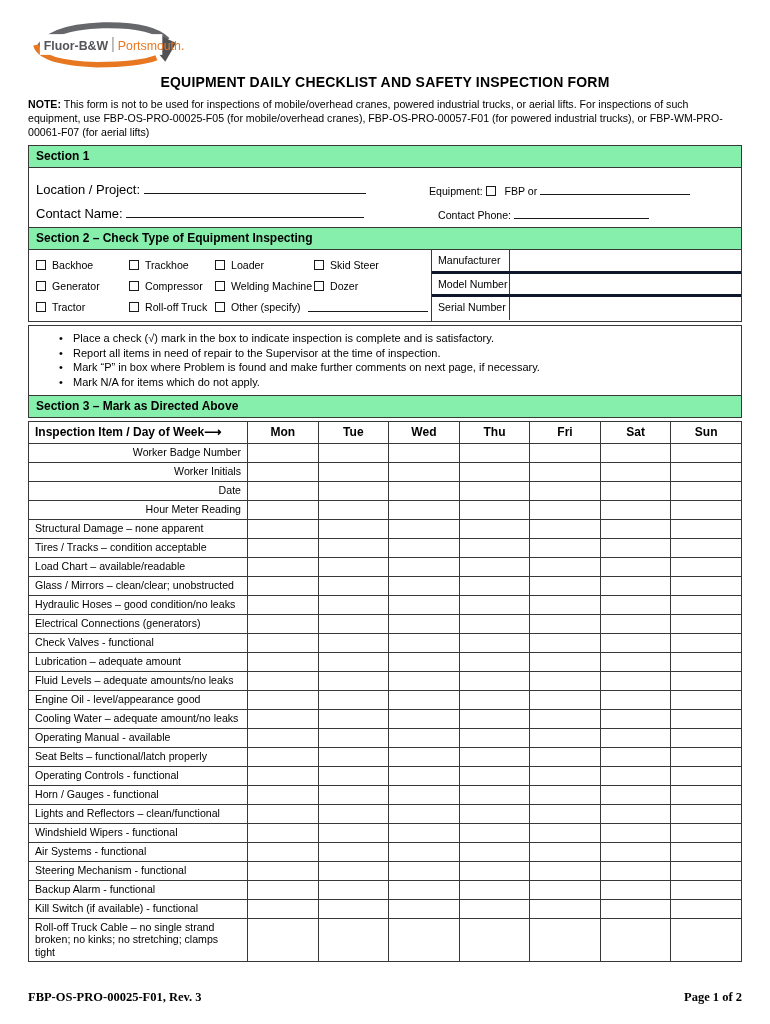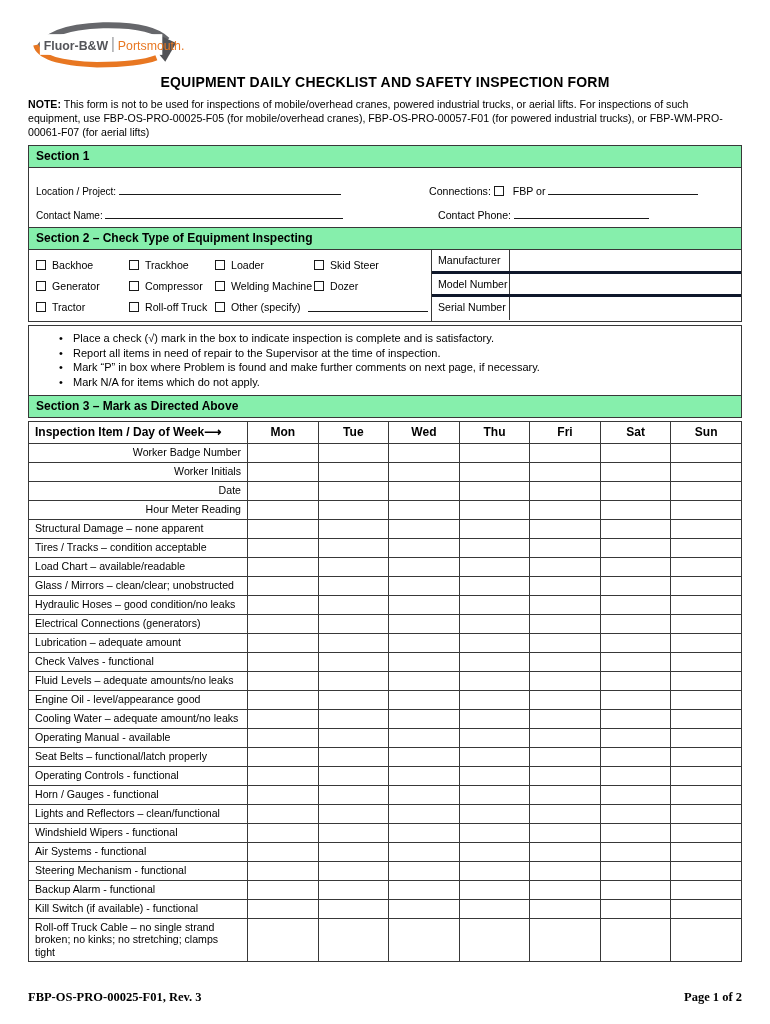--- a/index.html
+++ b/index.html
@@ -19,21 +19,21 @@
 
   
   .sec { border:1px solid #383838; margin-top:-1px; }
   .sec-header { background:#86efac; border-bottom:1px solid #383838; font-size:12px; font-weight:bold; padding:3px 7px 4px 7px; }
   .sec-header.only { border-bottom:none; }
   .first-sec { margin-top:6px; }
 
   
   .s1-body { padding:5px 0 6px 0; }
   .s1-row { display:flex; align-items:flex-end; height:24px; }
-  .s1-left { width:400px; padding-left:7px; font-size:10px; white-space:nowrap; }
+  .s1-left { width:400px; padding-left:7px; font-size:13px; white-space:nowrap; }
   .s1-right { flex:1; font-size:10.6px; white-space:nowrap; }
   .s1-right.indent { padding-left:9px; }
   .u-line { display:inline-block; border-bottom:1px solid #1a1a1a; height:10px; vertical-align:baseline; }
 
   
   .cbox { display:inline-block; width:10px; height:10px; border:1.4px solid #1a1a1a; background:#fff; vertical-align:-1px; margin-right:6px; }
 
   
   .s2-body { display:flex; }
   .cb-grid { flex:1; display:grid; grid-template-columns:93px 86px 99px 1fr; padding:4px 0 4px 7px; align-content:space-between; }
@@ -90,21 +90,21 @@
 
   <div class="sec first-sec">
     <div class="sec-header">Section 1</div>
     <div class="s1-body">
       <div class="s1-row">
         <div class="s1-left">
           <span>Location / Project:</span>
           <span class="u-line" style="width:222px"></span>
         </div>
         <div class="s1-right">
-          <span>Connections:</span>
+          <span>Equipment:</span>
           <span class="cbox"></span>
           <span>FBP or</span>
           <span class="u-line" style="width:150px"></span>
         </div>
       </div>
       <div class="s1-row">
         <div class="s1-left">
           <span>Contact Name:</span>
           <span class="u-line" style="width:238px"></span>
         </div>
@@ -314,31 +314,31 @@
           <td class="item-label">Electrical Connections (generators)</td>
           <td class="day-cell"></td>
           <td class="day-cell"></td>
           <td class="day-cell"></td>
           <td class="day-cell"></td>
           <td class="day-cell"></td>
           <td class="day-cell"></td>
           <td class="day-cell"></td>
         </tr>
         <tr>
+          <td class="item-label">Check Valves - functional</td>
+          <td class="day-cell"></td>
+          <td class="day-cell"></td>
+          <td class="day-cell"></td>
+          <td class="day-cell"></td>
+          <td class="day-cell"></td>
+          <td class="day-cell"></td>
+          <td class="day-cell"></td>
+        </tr>
+        <tr>
           <td class="item-label">Lubrication – adequate amount</td>
-          <td class="day-cell"></td>
-          <td class="day-cell"></td>
-          <td class="day-cell"></td>
-          <td class="day-cell"></td>
-          <td class="day-cell"></td>
-          <td class="day-cell"></td>
-          <td class="day-cell"></td>
-        </tr>
-        <tr>
-          <td class="item-label">Check Valves - functional</td>
           <td class="day-cell"></td>
           <td class="day-cell"></td>
           <td class="day-cell"></td>
           <td class="day-cell"></td>
           <td class="day-cell"></td>
           <td class="day-cell"></td>
           <td class="day-cell"></td>
         </tr>
         <tr>
           <td class="item-label">Fluid Levels – adequate amounts/no leaks</td>

